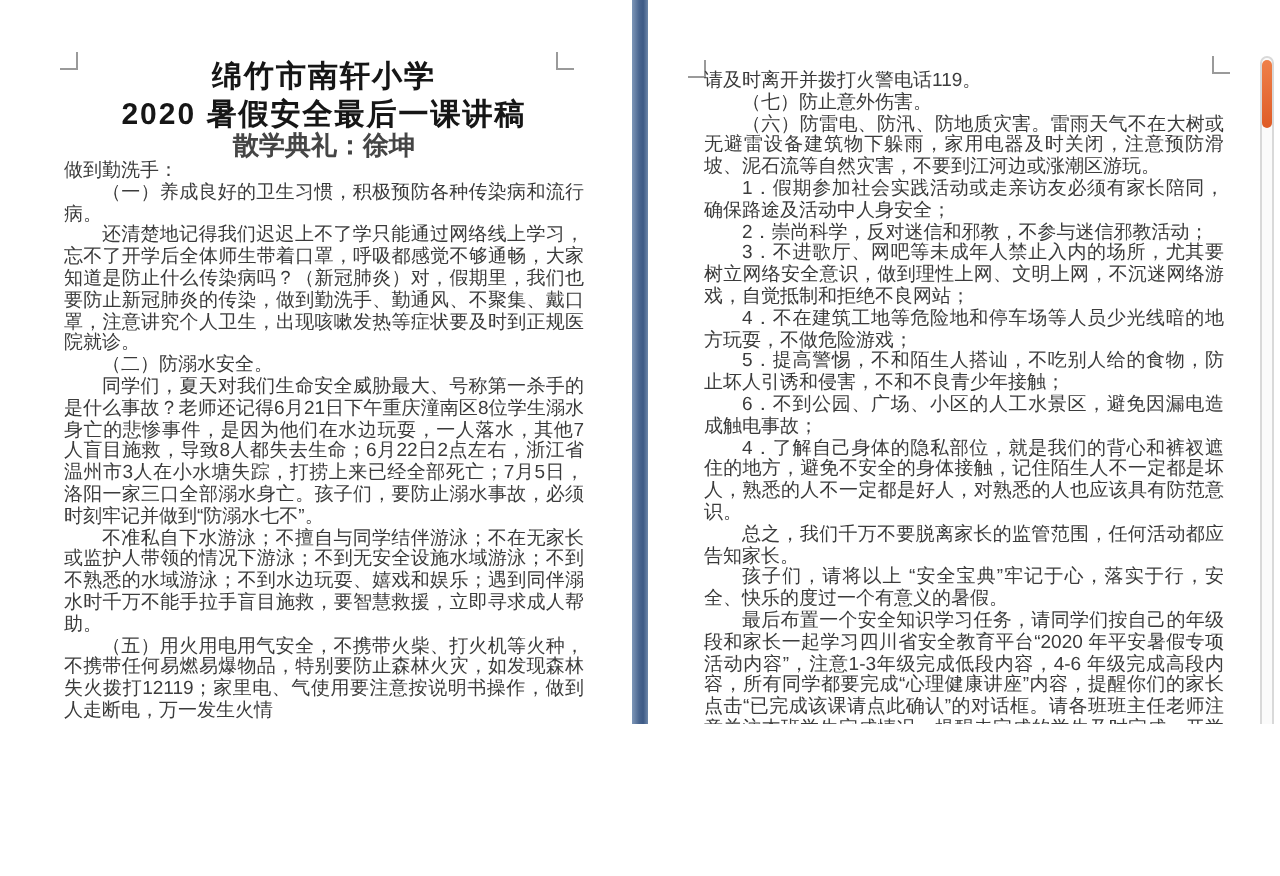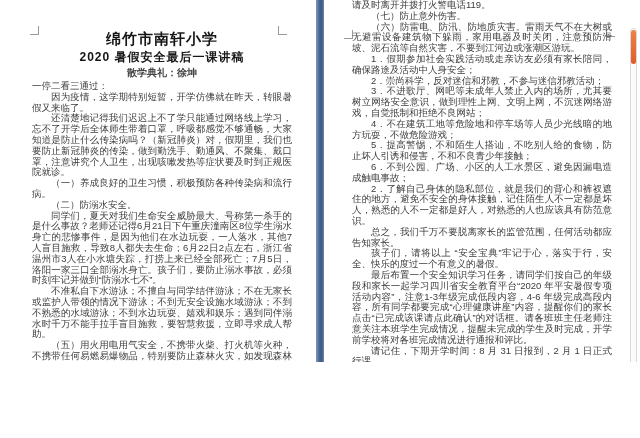--- a/index.html
+++ b/index.html
@@ -8,29 +8,29 @@
     background:#0f172a;
     font-family:"Liberation Sans","DejaVu Sans",sans-serif;
     color:#3b3b3b;
   }
   
   .page{position:absolute;top:0;height:438px;background:#ffffff;}
   #page-left{left:0;width:316px;}
   #page-right{left:324px;width:316px;}
   .textarea{position:absolute;top:0;}
   #page-left .textarea{left:32px;width:260px;padding-top:30px;}
-  #page-right .textarea{left:28px;width:260px;}
+  #page-right .textarea{left:28px;width:260px;padding-top:36px;}
   
   .doc-title{
     margin:0;text-align:center;font-weight:bold;color:#161616;
     font-size:15px;line-height:18px;letter-spacing:1px;
   }
-  .doc-title.line2{font-size:12px;line-height:19px;}
+  .doc-title.line2{font-size:15px;line-height:19px;}
   .doc-subtitle{
-    margin:1px 0 3px 0;text-align:center;font-size:10px;
+    margin:1px 0 3px 0;text-align:center;font-size:13px;
     line-height:10px;color:#454545;font-weight:bold;
   }
   
   .p{
     margin:0;font-size:9.5px;line-height:10.8px;
     text-align:justify;text-indent:19px;
     word-break:break-all;color:#3b3b3b;
   }
   .p.noindent{text-indent:0;}
   .p.sig{text-align:right;text-indent:0;padding-right:40px;}
@@ -72,24 +72,23 @@
     <div class="mark tl" style="left:30px;top:26px;"></div>
     <div class="mark tr" style="left:278px;top:26px;"></div>
     <div class="mark bl" style="left:30px;top:408px;"></div>
     <div class="mark br" style="left:278px;top:410px;"></div>
 
     <div class="textarea">
       <h1 class="doc-title">绵竹市南轩小学</h1>
       <h1 class="doc-title line2">2020 暑假安全最后一课讲稿</h1>
       <div class="doc-subtitle">散学典礼：徐坤</div>
 
-      <p class="p noindent">一停二看三通过：</p>
-      <p class="p">因为疫情，这学期特别短暂，开学仿佛就在昨天，转眼暑假又来临了。</p>
+      <p class="p noindent">做到勤洗手：</p>
+      <p class="p">（一）养成良好的卫生习惯，积极预防各种传染病和流行病。</p>
       <p class="p">还清楚地记得我们迟迟上不了学只能通过网络线上学习，忘不了开学后全体师生带着口罩，呼吸都感觉不够通畅，大家知道是防止什么传染病吗？（新冠肺炎）对，假期里，我们也要防止新冠肺炎的传染，做到勤洗手、勤通风、不聚集、戴口罩，注意讲究个人卫生，出现咳嗽发热等症状要及时到正规医院就诊。</p>
-      <p class="p">（一）养成良好的卫生习惯，积极预防各种传染病和流行病。</p>
       <p class="p">（二）防溺水安全。</p>
       <p class="p">同学们，夏天对我们生命安全威胁最大、号称第一杀手的是什么事故？老师还记得6月21日下午重庆潼南区8位学生溺水身亡的悲惨事件，是因为他们在水边玩耍，一人落水，其他7人盲目施救，导致8人都失去生命；6月22日2点左右，浙江省温州市3人在小水塘失踪，打捞上来已经全部死亡；7月5日，洛阳一家三口全部溺水身亡。孩子们，要防止溺水事故，必须时刻牢记并做到“防溺水七不”。</p>
       <p class="p">不准私自下水游泳；不擅自与同学结伴游泳；不在无家长或监护人带领的情况下游泳；不到无安全设施水域游泳；不到不熟悉的水域游泳；不到水边玩耍、嬉戏和娱乐；遇到同伴溺水时千万不能手拉手盲目施救，要智慧救援，立即寻求成人帮助。</p>
       <p class="p">（五）用火用电用气安全，不携带火柴、打火机等火种，不携带任何易燃易爆物品，特别要防止森林火灾，如发现森林失火拨打12119；家里电、气使用要注意按说明书操作，做到人走断电，万一发生火情</p>
     </div>
   </div>
 
   <div id="divider"></div>
 
   <div class="page" id="page-right">
@@ -101,21 +100,21 @@
     <div class="textarea">
       <p class="p noindent">请及时离开并拨打火警电话119。</p>
       <p class="p">（七）防止意外伤害。</p>
       <p class="p">（六）防雷电、防汛、防地质灾害。雷雨天气不在大树或无避雷设备建筑物下躲雨，家用电器及时关闭，注意预防滑坡、泥石流等自然灾害，不要到江河边或涨潮区游玩。</p>
       <p class="p">1．假期参加社会实践活动或走亲访友必须有家长陪同，确保路途及活动中人身安全；</p>
       <p class="p">2．崇尚科学，反对迷信和邪教，不参与迷信邪教活动；</p>
       <p class="p">3．不进歌厅、网吧等未成年人禁止入内的场所，尤其要树立网络安全意识，做到理性上网、文明上网，不沉迷网络游戏，自觉抵制和拒绝不良网站；</p>
       <p class="p">4．不在建筑工地等危险地和停车场等人员少光线暗的地方玩耍，不做危险游戏；</p>
       <p class="p">5．提高警惕，不和陌生人搭讪，不吃别人给的食物，防止坏人引诱和侵害，不和不良青少年接触；</p>
       <p class="p">6．不到公园、广场、小区的人工水景区，避免因漏电造成触电事故；</p>
-      <p class="p">2．了解自己身体的隐私部位，就是我们的背心和裤衩遮住的地方，避免不安全的身体接触，记住陌生人不一定都是坏人，熟悉的人不一定都是好人，对熟悉的人也应该具有防范意识。</p>
+      <p class="p">4．了解自己身体的隐私部位，就是我们的背心和裤衩遮住的地方，避免不安全的身体接触，记住陌生人不一定都是坏人，熟悉的人不一定都是好人，对熟悉的人也应该具有防范意识。</p>
       <p class="p">总之，我们千万不要脱离家长的监管范围，任何活动都应告知家长。</p>
       <p class="p">孩子们，请将以上 “安全宝典”牢记于心，落实于行，安全、快乐的度过一个有意义的暑假。</p>
       <p class="p">最后布置一个安全知识学习任务，请同学们按自己的年级段和家长一起学习四川省安全教育平台“2020 年平安暑假专项活动内容”，注意1-3年级完成低段内容，4-6 年级完成高段内容，所有同学都要完成“心理健康讲座”内容，提醒你们的家长点击“已完成该课请点此确认”的对话框。请各班班主任老师注意关注本班学生完成情况，提醒未完成的学生及时完成，开学前学校将对各班完成情况进行通报和评比。</p>
       <p class="p">请记住，下期开学时间：8 月 31 日报到，2 月 1 日正式行课。</p>
       <p class="p sig">绵竹市南轩小学</p>
       <p class="p sig">2020 年 8 月 9 日</p>
     </div>
   </div>
 
   <div id="scrollbar">

